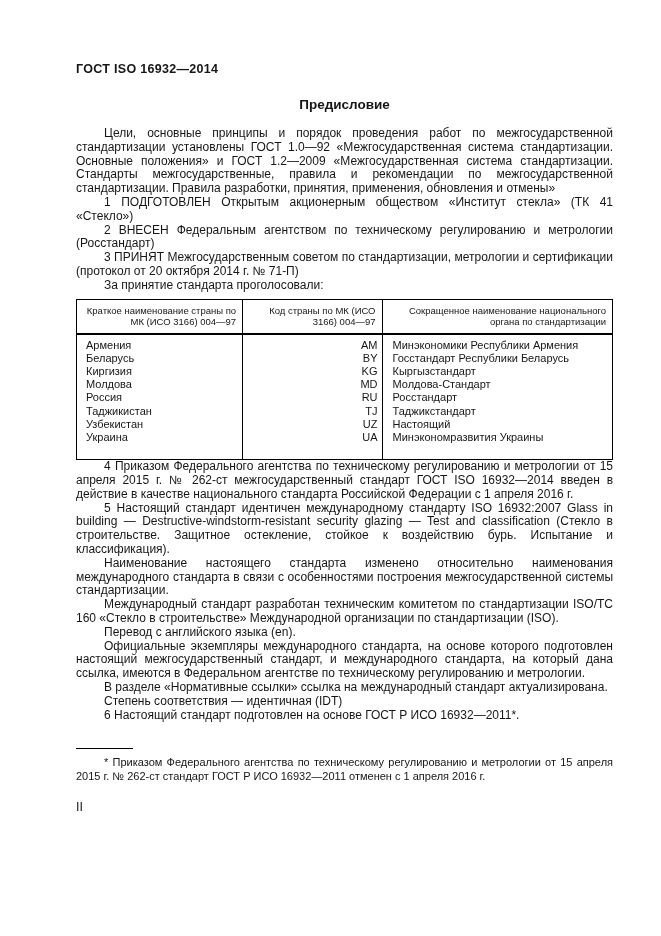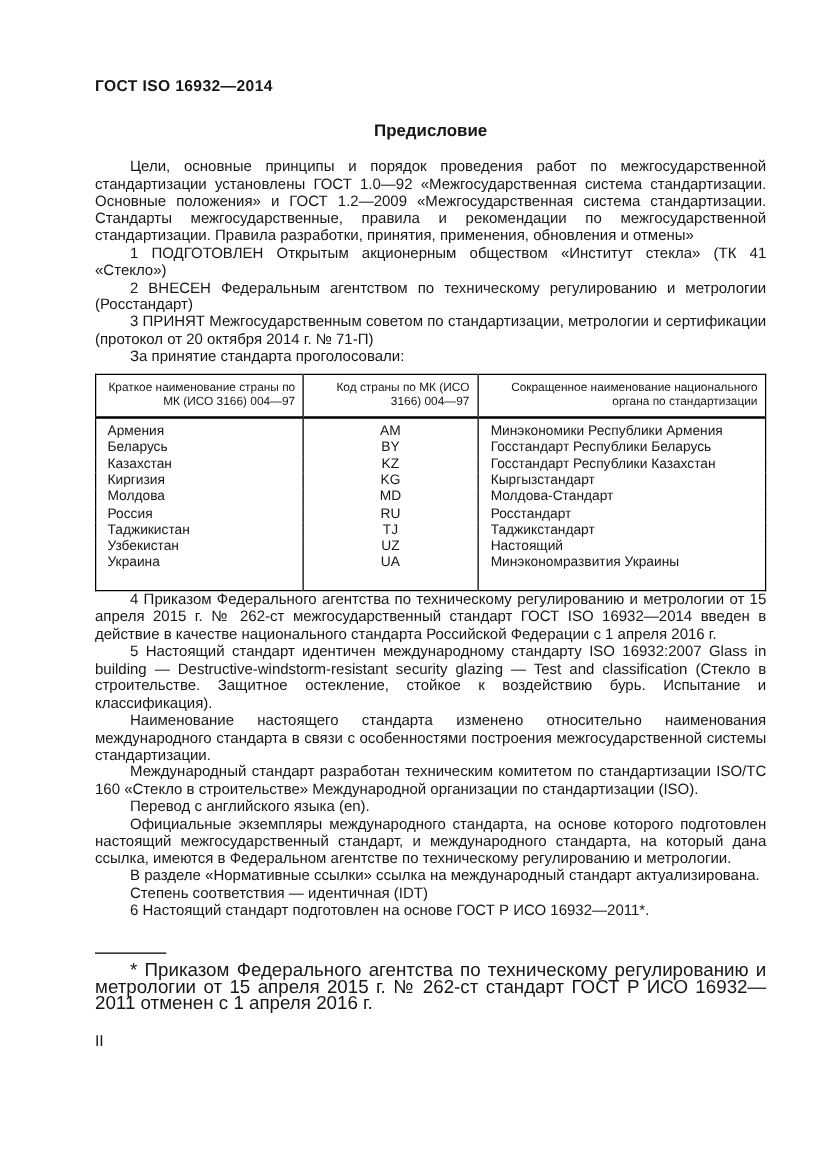--- a/index.html
+++ b/index.html
@@ -64,33 +64,33 @@
   }
   table.vote thead th:first-child { border-left: none; }
   table.vote tbody td {
     font-size: 11px;
     line-height: 13.2px;
     padding: 0 4px;
     border-left: 1px solid #000;
     vertical-align: top;
   }
   table.vote tbody td:first-child { border-left: none; padding-left: 9px; margin-left: 39px; }
-  table.vote tbody td.code { text-align: center; }
+  table.vote tbody td.code { text-align: right; }
   table.vote tbody td.org { padding-left: 10px; }
   table.vote tbody tr:first-child td { padding-top: 4px; }
   table.vote tbody tr:last-child td { padding-bottom: 15px; }
   .footnote-block { margin-top: 26px; }
   .footnote-rule {
     width: 57px;
     height: 0;
     border-top: 1.5px solid #000;
   }
   p.footnote {
     margin: 7px 0 0 0;
-    font-size: 15px;
+    font-size: 11px;
     line-height: 13.2px;
     text-align: justify;
     text-indent: 28px;
   }
   .page-number {
     margin-top: 17px;
     font-size: 12.5px;
   }
 </style>
 </head>
@@ -130,25 +130,20 @@
       <tbody>
         <tr>
           <td>Армения</td>
           <td class="code">AM</td>
           <td class="org">Минэкономики Республики Армения</td>
         </tr>
         <tr>
           <td>Беларусь</td>
           <td class="code">BY</td>
           <td class="org">Госстандарт Республики Беларусь</td>
-        </tr>
-        <tr>
-          <td>Казахстан</td>
-          <td class="code">KZ</td>
-          <td class="org">Госстандарт Республики Казахстан</td>
         </tr>
         <tr>
           <td>Киргизия</td>
           <td class="code">KG</td>
           <td class="org">Кыргызстандарт</td>
         </tr>
         <tr>
           <td>Молдова</td>
           <td class="code">MD</td>
           <td class="org">Молдова-Стандарт</td>

